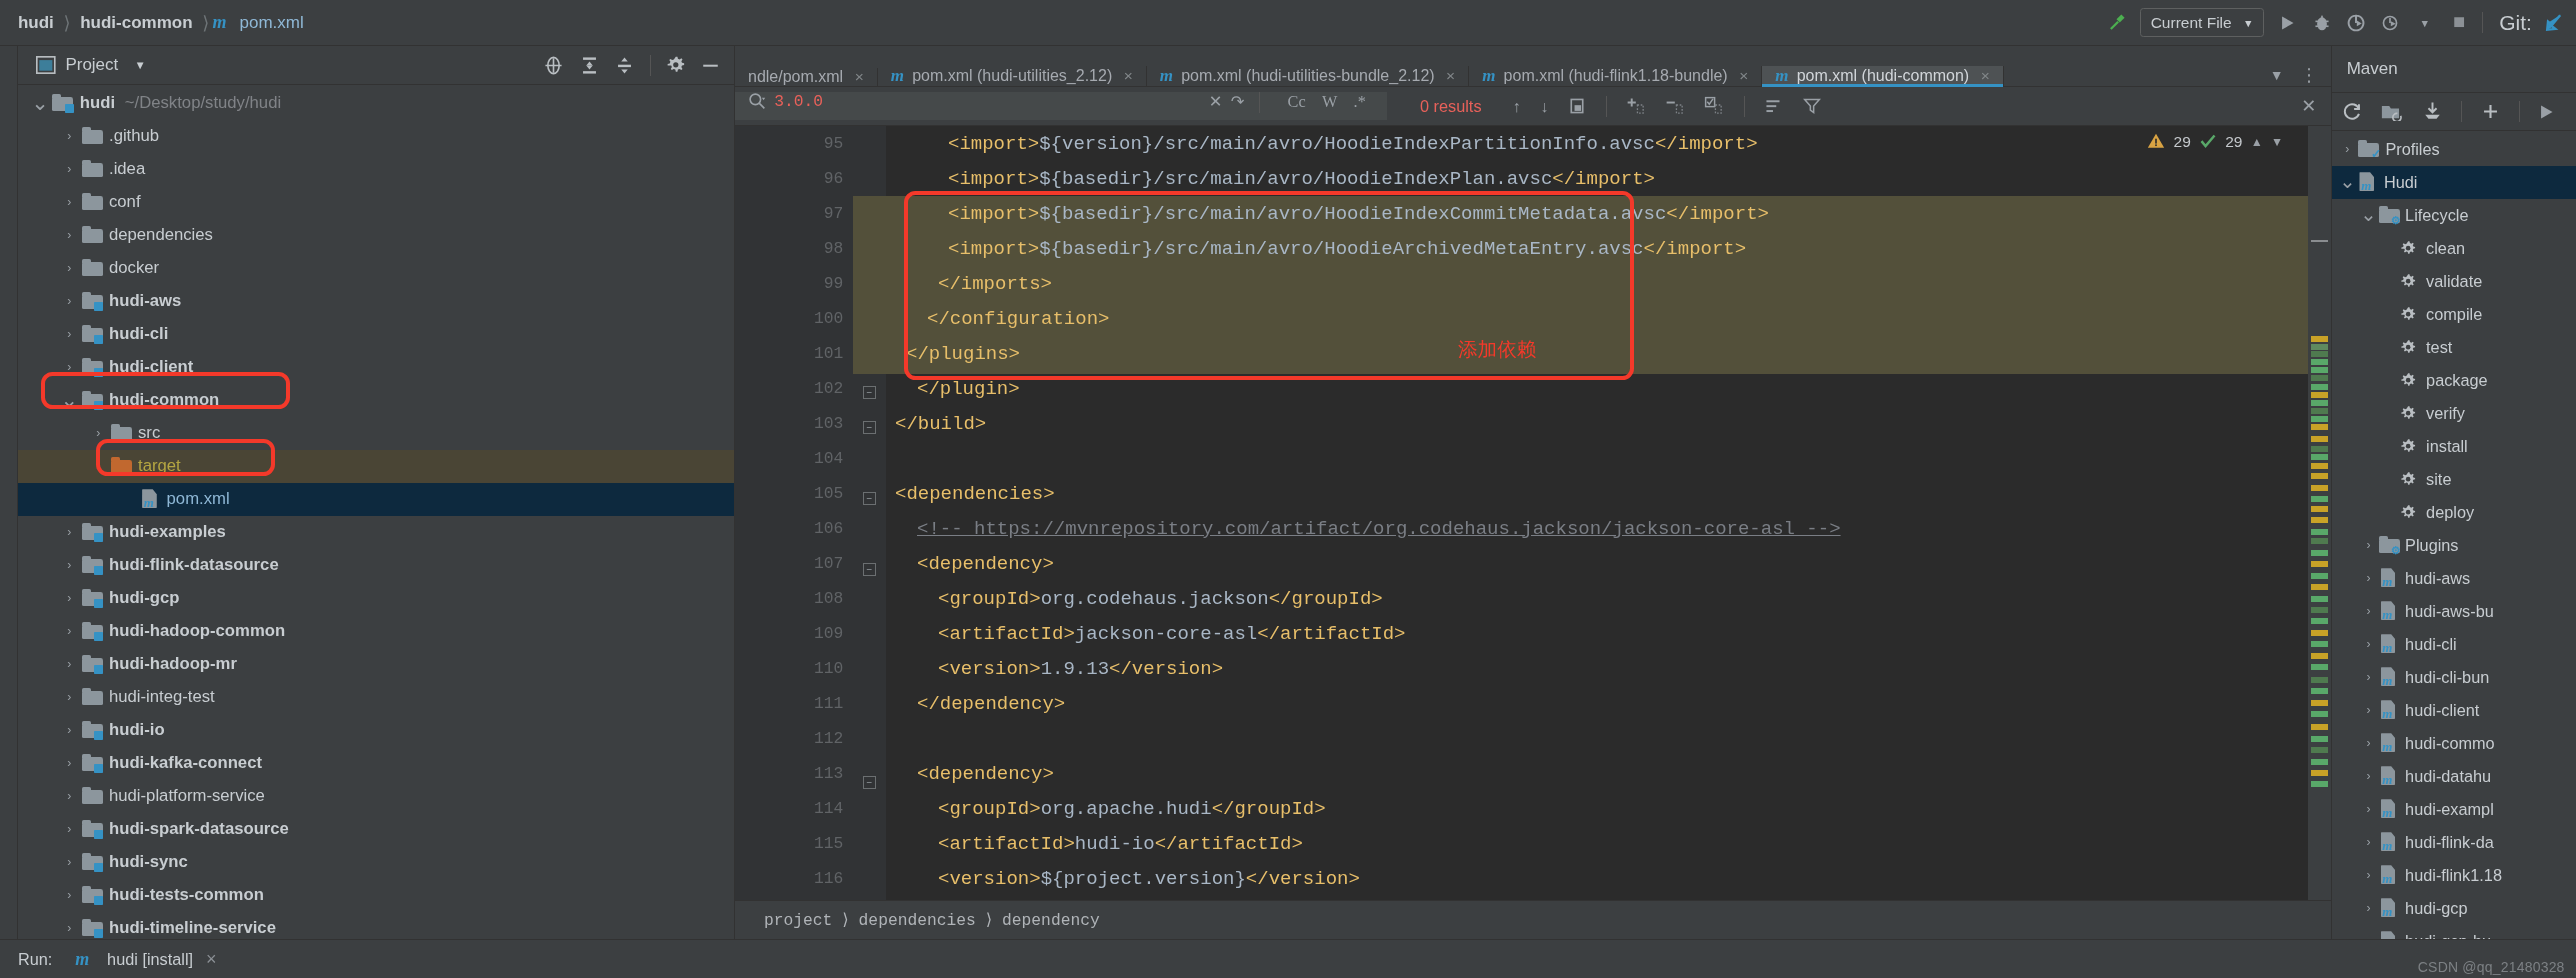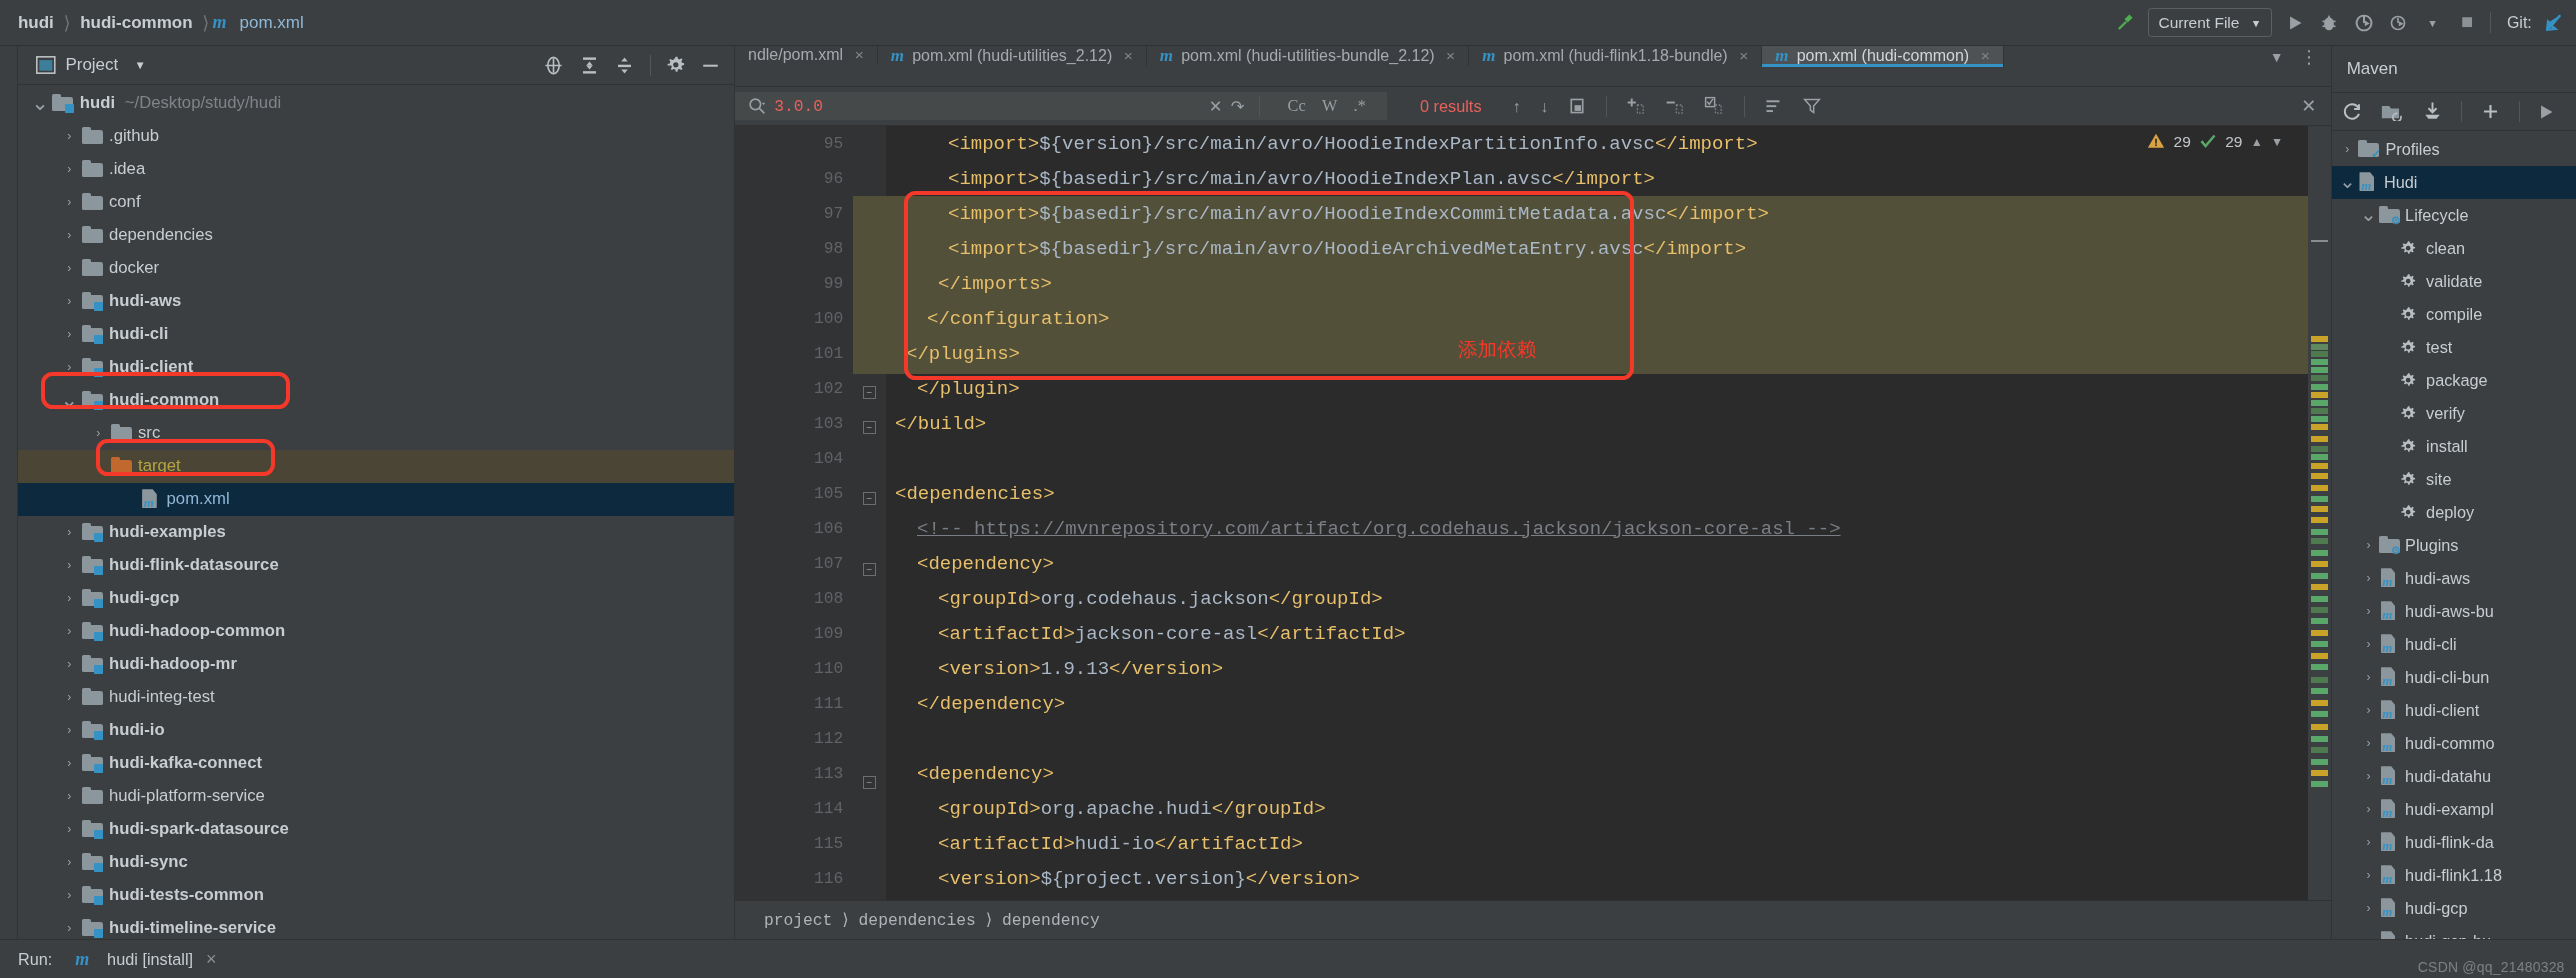--- a/index.html
+++ b/index.html
@@ -22,21 +22,21 @@
   .crumb.bold { font-weight: bold; }
   .crumb.file { color: #8fb8d6; font-weight: normal; }
   .crumb-sep { color: #6e7477; font-size: 18px; padding: 0 1.6px; }
   .mvn-m { color: #3592c4; font-style: italic; font-weight: bold; font-size: 18px; font-family: "Liberation Serif", serif; margin-right: 4.9px;}
   .topbar-right { margin-left: auto; display: flex; align-items: center; gap: 11.4px; padding-right: 9.8px; }
   .ij-icon { width: 23px; height: 23px; display: inline-flex; align-items: center; justify-content: center; }
   .cfg-select {
     border: 0.8px solid #5e6060; border-radius: 3.3px; padding: 4.1px 9.8px; font-size: 15.5px;
     color: #c8cdd1; display: flex; align-items: center; gap: 11.4px; background: #3c3f41;
   }
-  .git-label { font-size: 16px; color: #c8cdd1; margin-left: 4.9px; text-align: center;}
+  .git-label { font-size: 21px; color: #c8cdd1; margin-left: 4.9px; text-align: center;}
 
   
   .main { flex: 1; display: flex; min-height: 0; }
 
   
   .leftstrip { width: 18px; background: #3c3f41; border-right: 0.8px solid #323232; flex: 0 0 18px;}
 
   
   .projpanel { width: 717px; flex: 0 0 717px; background: #3c3f41; display: flex; flex-direction: column; border-right: 0.8px solid #323232; min-width:0;}
   .proj-header {
@@ -72,32 +72,32 @@
   .fldr.check b { position:absolute; right:-2.4px; bottom:-3.3px; color:#3592c4;font-size:12.2px;line-height:12.2px;}
   .mvnicon { position: relative; width: 19.6px; height: 19.6px; flex: 0 0 19.6px; }
   .mvnicon i { position:absolute; left:1.6px; top:0; width:14.7px; height:19px; background:#8c969d; border-radius:0.8px; clip-path: polygon(0 0, 72% 0, 100% 26%, 100% 100%, 0 100%); }
   .mvnicon b { position:absolute; left:3.3px; bottom:-2.4px; color:#3592c4; font-family:"Liberation Serif",serif; font-style:italic; font-weight:bold; font-size:13px; }
 
   
   .redbox { position: absolute; border: 4.1px solid #f4392a; border-radius: 11.4px; pointer-events: none; }
 
   
   .editor { flex: 1; display: flex; flex-direction: column; background: #2b2b2b; min-width: 0; }
-  .tabbar { height: 41px; flex: 0 0 41px; background: #3c3f41; display: flex; align-items: flex-start; border-bottom: 0.8px solid #323232; }
+  .tabbar { height: 41px; flex: 0 0 41px; background: #3c3f41; display: flex; align-items: flex-end; border-bottom: 0.8px solid #323232; }
   .tab { display: flex; align-items: center; padding: 0 13px; gap: 8.2px; font-size: 16px; color: #a6aab0; white-space: nowrap; position: relative; border-right: 0.8px solid #323232;}
   .tab.active { background: #4e5254; color: #d2d6da; }
   .tab.active::after { content:""; position:absolute; left:0; right:0; bottom:-0.8px; height:3.3px; background:#3592c4;}
   .tab .tm { color: #3592c4; font-family:"Liberation Serif",serif; font-style: italic; font-weight: bold; font-size: 17px; }
   .tab .tx { color: #82878a; font-size: 15.5px; margin-left: 3.3px;}
   .tab.clipped { overflow: hidden; }
   .tabbar-right { margin-left: auto; display: flex; align-items: center; gap: 16.3px; padding: 0 13px; }
 
   
   .searchbar { height: 39px; flex: 0 0 39px; background: #3c3f41; display: flex; align-items: center; border-bottom: 0.8px solid #323232; }
-  .searchfield { width: 652px; display: flex; align-items: center; background: #45494a; height: 28px; padding: 0 8.2px 0 13px; gap: 8.2px;}
+  .searchfield { width: 652px; display: flex; align-items: flex-start; background: #45494a; height: 28px; padding: 0 8.2px 0 13px; gap: 8.2px;}
   .search-text { color: #e8615a; font-size: 16.3px; font-family: "Liberation Mono", monospace; flex: 1;}
   .sicon { color: #9aa0a6; font-size: 16.3px; }
   .toggles { display: flex; align-items: center; gap: 16.3px; padding: 0 13px; }
   .toggles span { color: #9aa0a6; font-size: 16.3px; font-family: "Liberation Serif", serif;}
   .results { color: #e8615a; font-size: 16.3px; margin-left: 33px; }
   .searchbar-right { display: flex; align-items: center; gap: 19.6px; margin-left: 31px;}
   .sb-x { margin-left: auto; padding-right: 14.7px; color: #9aa0a6; font-size: 18px;}
 
   
   .codewrap { flex: 1; display: flex; min-height: 0; position: relative; overflow: hidden; background: #2b2b2b; }

